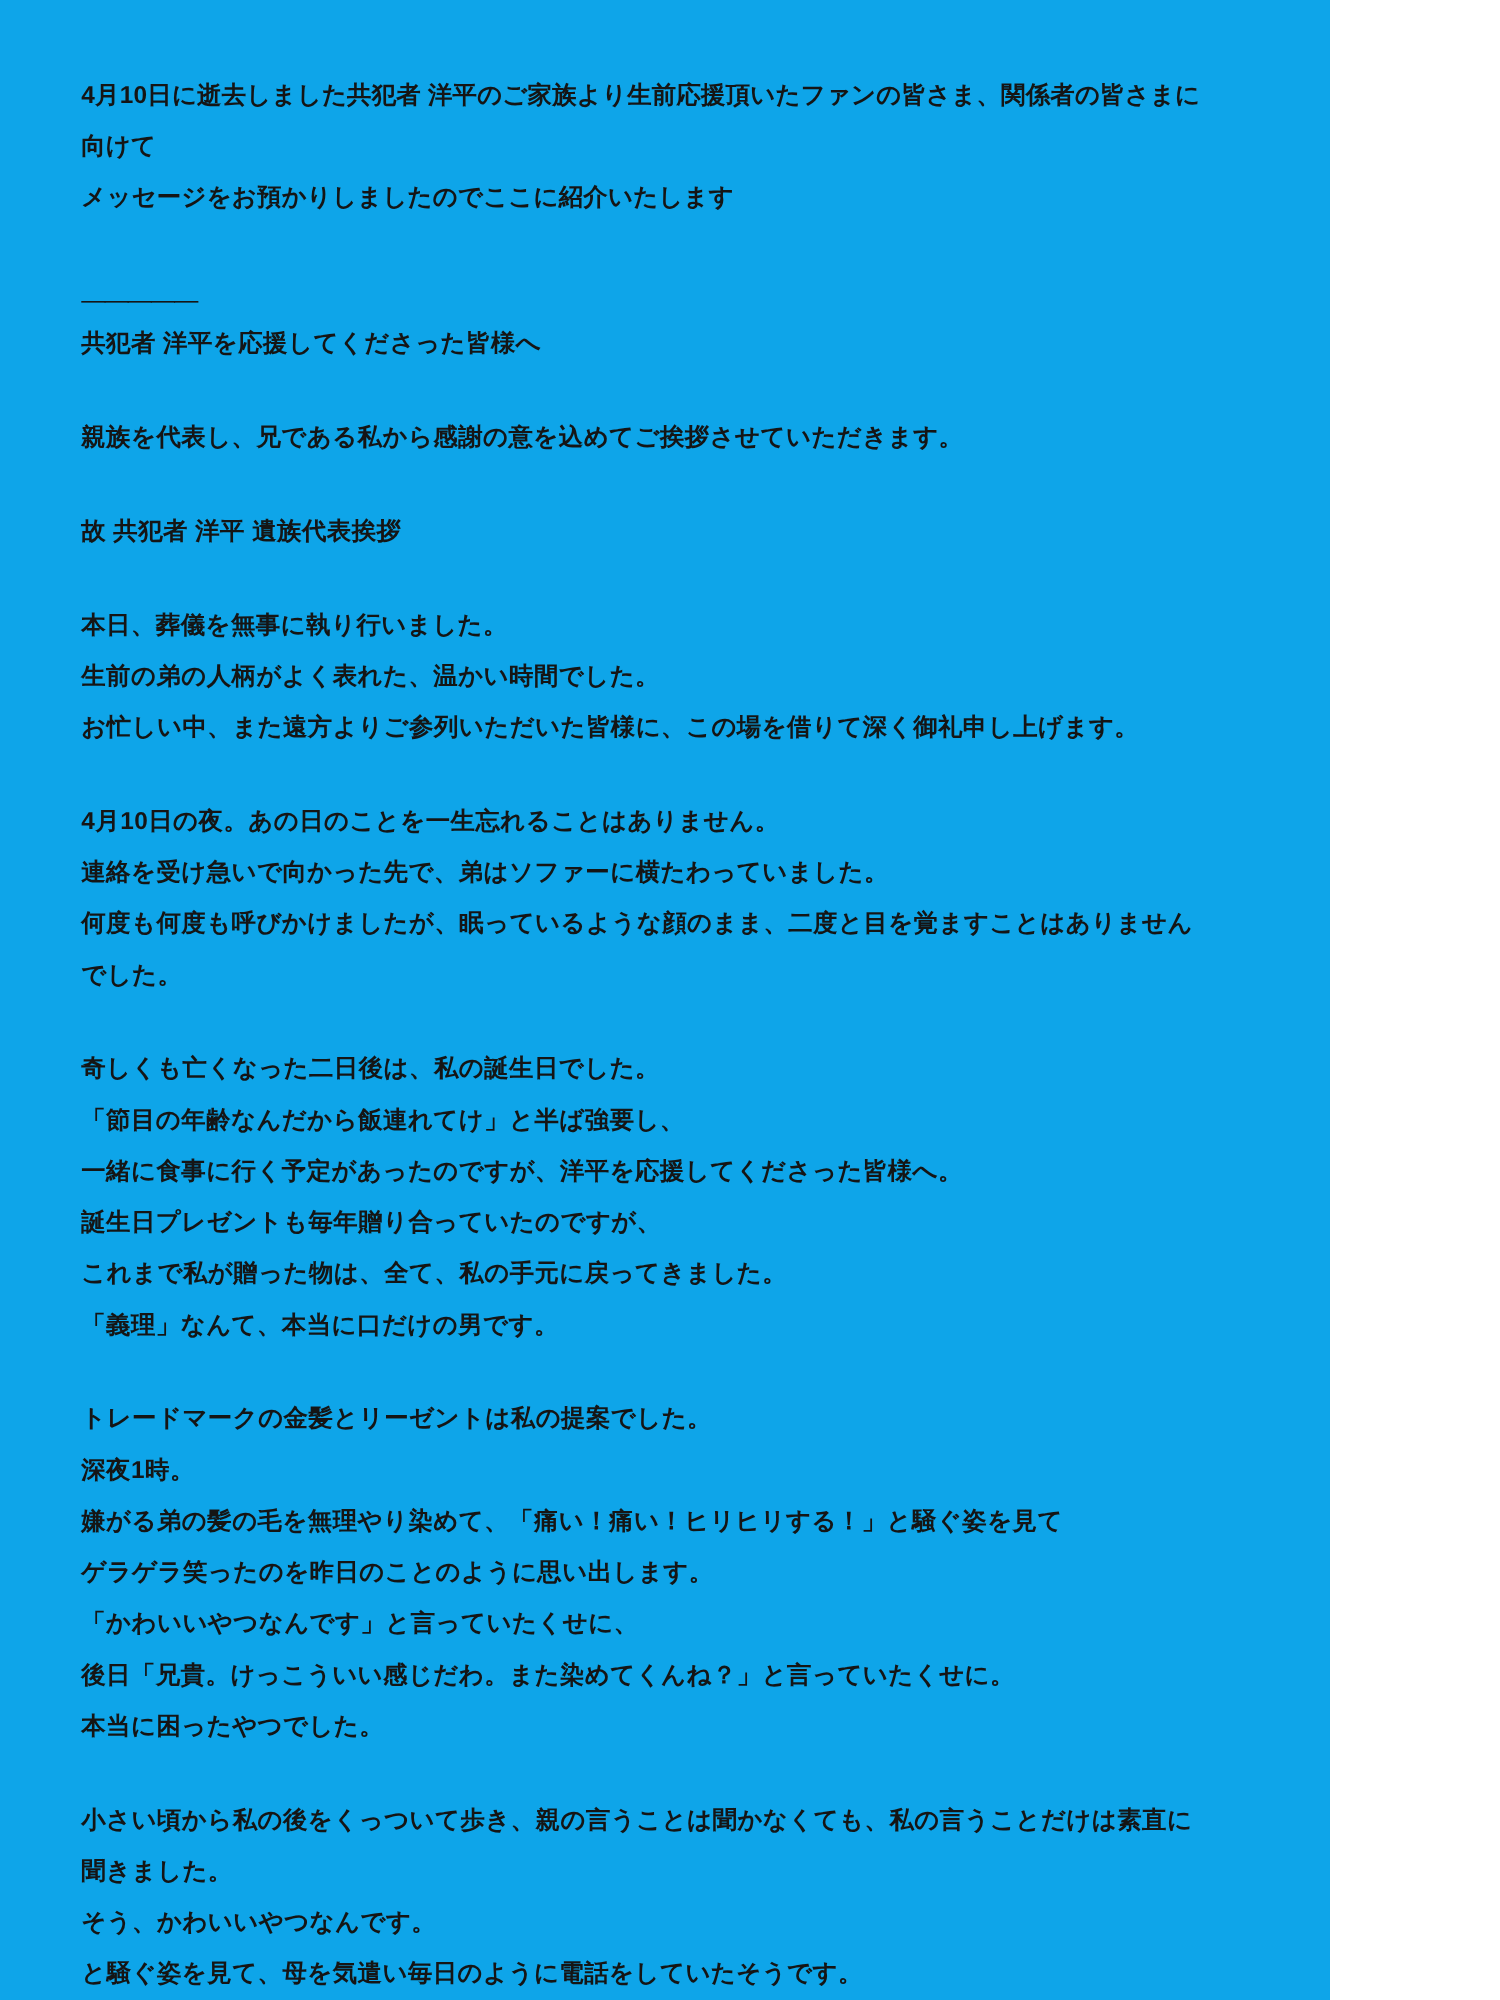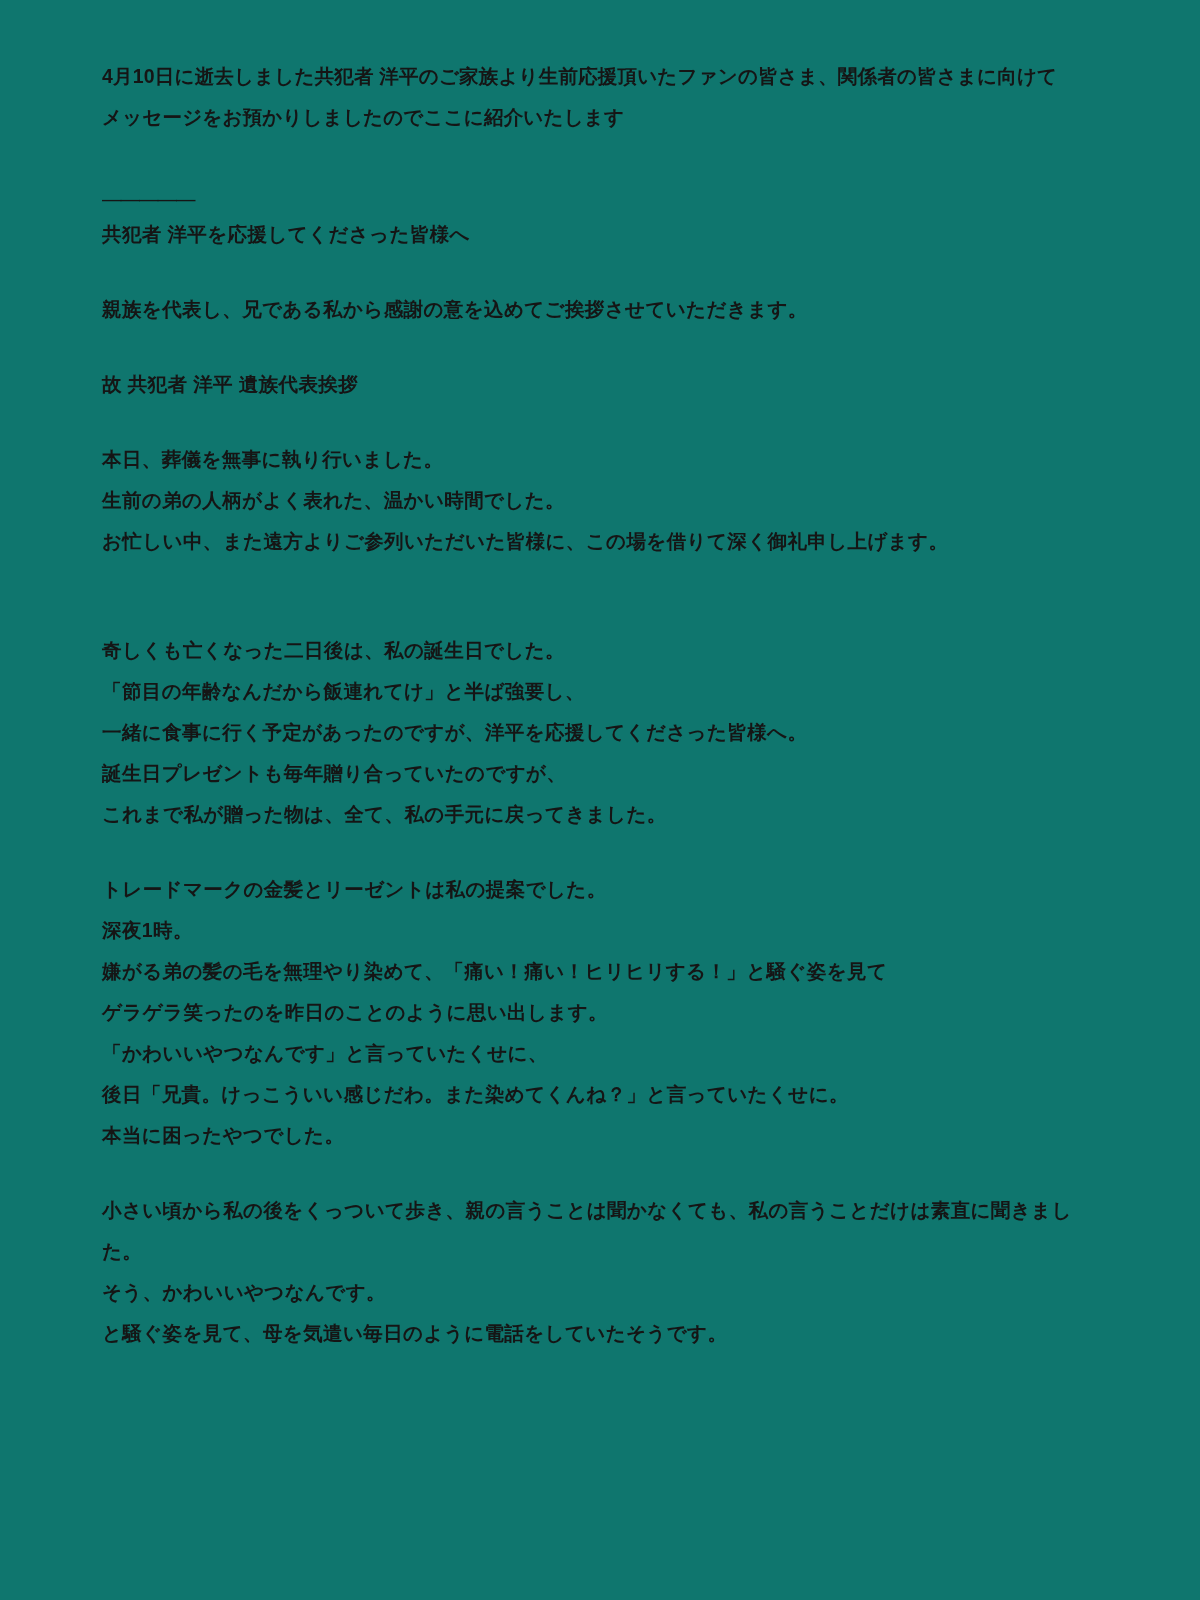--- a/index.html
+++ b/index.html
@@ -10,24 +10,24 @@
   }
   body {
     width: 1200px;
     height: 1600px;
     font-family: "Liberation Sans", "DejaVu Sans", sans-serif;
     color: #1a1a1a;
     overflow: hidden;
   }
   .page {
     box-sizing: border-box;
-    width: 1200px;
+    width: 1064px;
     min-height: 1600px;
-    padding: 56px 96px 0 102px;
-    background: #0f766e;
+    padding: 56px 96px 0 65px;
+    background: #0ea5e9;
   }
   .block {
     margin: 0;
   }
   .spacer-lg { height: 46px; }
   .spacer-md { height: 34px; }
 
   .line {
     font-size: 19.5px;
     line-height: 41px;
@@ -77,29 +77,35 @@
   <div class="spacer-md"></div>
 
   <div class="block">
     <div class="line">本日、葬儀を無事に執り行いました。</div>
     <div class="line">生前の弟の人柄がよく表れた、温かい時間でした。</div>
     <div class="line">お忙しい中、また遠方よりご参列いただいた皆様に、この場を借りて深く御礼申し上げます。</div>
   </div>
 
   <div class="spacer-md"></div>
 
+  <div class="block">
+    <div class="line">4月10日の夜。あの日のことを一生忘れることはありません。</div>
+    <div class="line">連絡を受け急いで向かった先で、弟はソファーに横たわっていました。</div>
+    <div class="line">何度も何度も呼びかけましたが、眠っているような顔のまま、二度と目を覚ますことはありませんでした。</div>
+  </div>
 
   <div class="spacer-md"></div>
 
   <div class="block">
     <div class="line">奇しくも亡くなった二日後は、私の誕生日でした。</div>
     <div class="line">「節目の年齢なんだから飯連れてけ」と半ば強要し、</div>
     <div class="line">一緒に食事に行く予定があったのですが、洋平を応援してくださった皆様へ。</div>
     <div class="line">誕生日プレゼントも毎年贈り合っていたのですが、</div>
     <div class="line">これまで私が贈った物は、全て、私の手元に戻ってきました。</div>
+    <div class="line">「義理」なんて、本当に口だけの男です。</div>
   </div>
 
   <div class="spacer-md"></div>
 
   <div class="block">
     <div class="line">トレードマークの金髪とリーゼントは私の提案でした。</div>
     <div class="line">深夜1時。</div>
     <div class="line">嫌がる弟の髪の毛を無理やり染めて、「痛い！痛い！ヒリヒリする！」と騒ぐ姿を見て</div>
     <div class="line">ゲラゲラ笑ったのを昨日のことのように思い出します。</div>
     <div class="line">「かわいいやつなんです」と言っていたくせに、</div>

